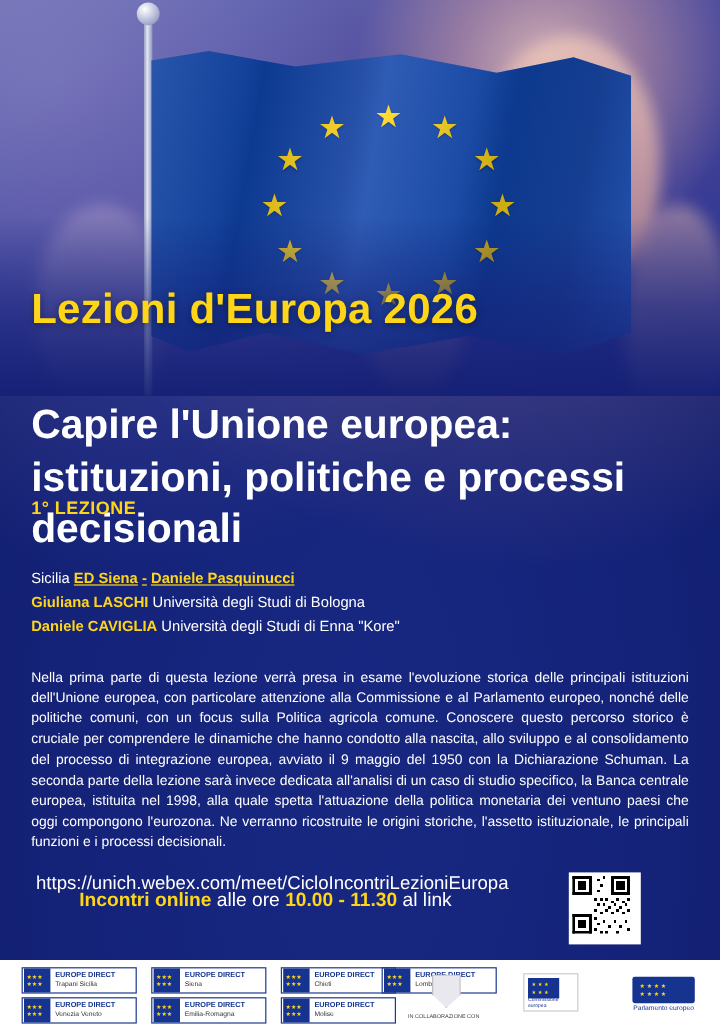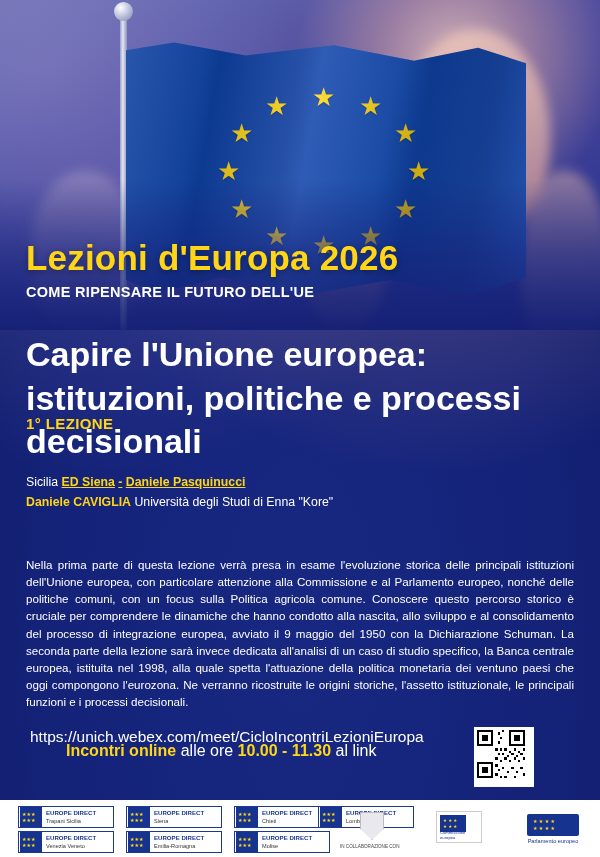--- a/index.html
+++ b/index.html
@@ -176,33 +176,36 @@
       </div>
     </div>
     <div class="photo-fade"></div>
   </div>
 
   <div class="content">
 
     <div class="title-main">Lezioni d'Europa 2026</div>
 
     <div class="subtitle">
-      <div>COME RIPENSARE IL FUTURO DELL'UE</div>
     </div>
 
     <div class="headline">Capire l'Unione europea: istituzioni, politiche e processi decisionali</div>
 
     <div class="lesson-no">1° LEZIONE</div>
 
     <div class="people">
       <div class="row">
         <span>Sicilia</span>
         <span class="hl">ED Siena</span>
         <span class="hl">-</span>
         <span class="hl">Daniele Pasquinucci</span>
+      </div>
+      <div class="row">
+        <span class="nm">Giuliana LASCHI</span>
+        <span>Università degli Studi di Bologna</span>
       </div>
       <div class="row">
         <span class="nm">Daniele CAVIGLIA</span>
         <span>Università degli Studi di Enna "Kore"</span>
       </div>
     </div>
 
     <div class="abstract">Nella prima parte di questa lezione verrà presa in esame l'evoluzione storica delle principali istituzioni dell'Unione europea, con particolare attenzione alla Commissione e al Parlamento europeo, nonché delle politiche comuni, con un focus sulla Politica agricola comune. Conoscere questo percorso storico è cruciale per comprendere le dinamiche che hanno condotto alla nascita, allo sviluppo e al consolidamento del processo di integrazione europea, avviato il 9 maggio del 1950 con la Dichiarazione Schuman. La seconda parte della lezione sarà invece dedicata all'analisi di un caso di studio specifico, la Banca centrale europea, istituita nel 1998, alla quale spetta l'attuazione della politica monetaria dei ventuno paesi che oggi compongono l'eurozona. Ne verranno ricostruite le origini storiche, l'assetto istituzionale, le principali funzioni e i processi decisionali.</div>
 
     <div class="online">

